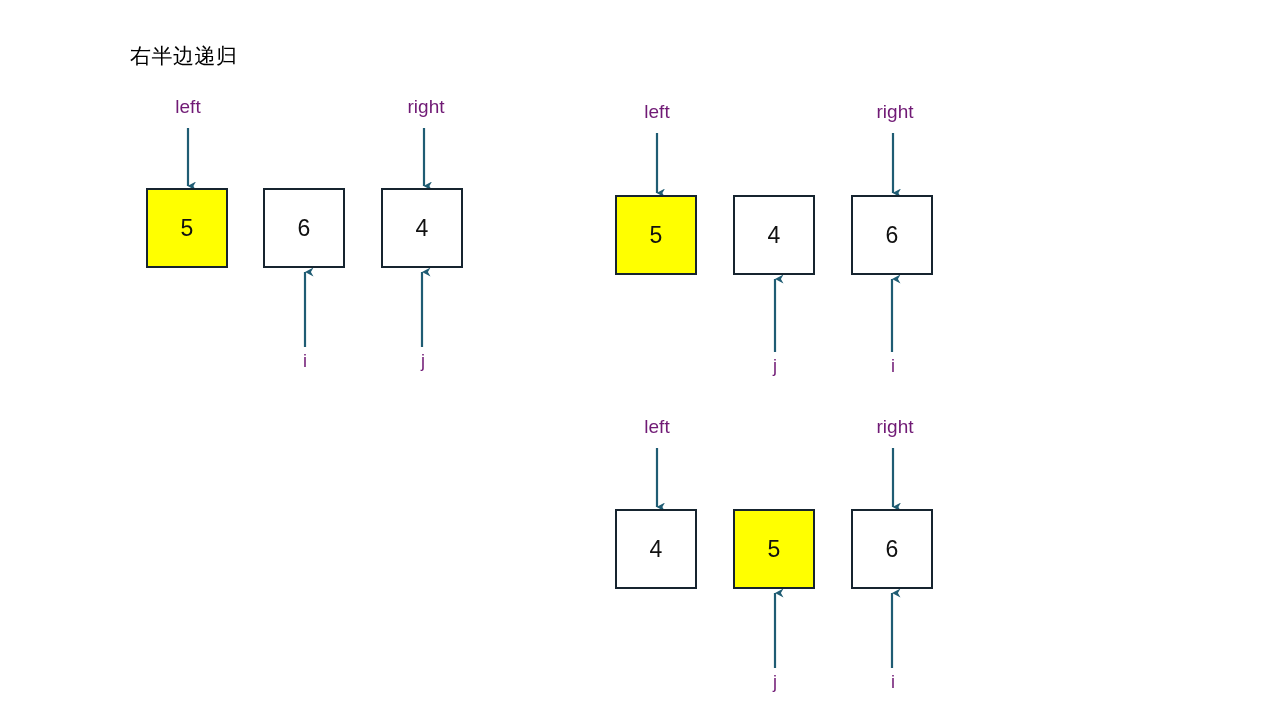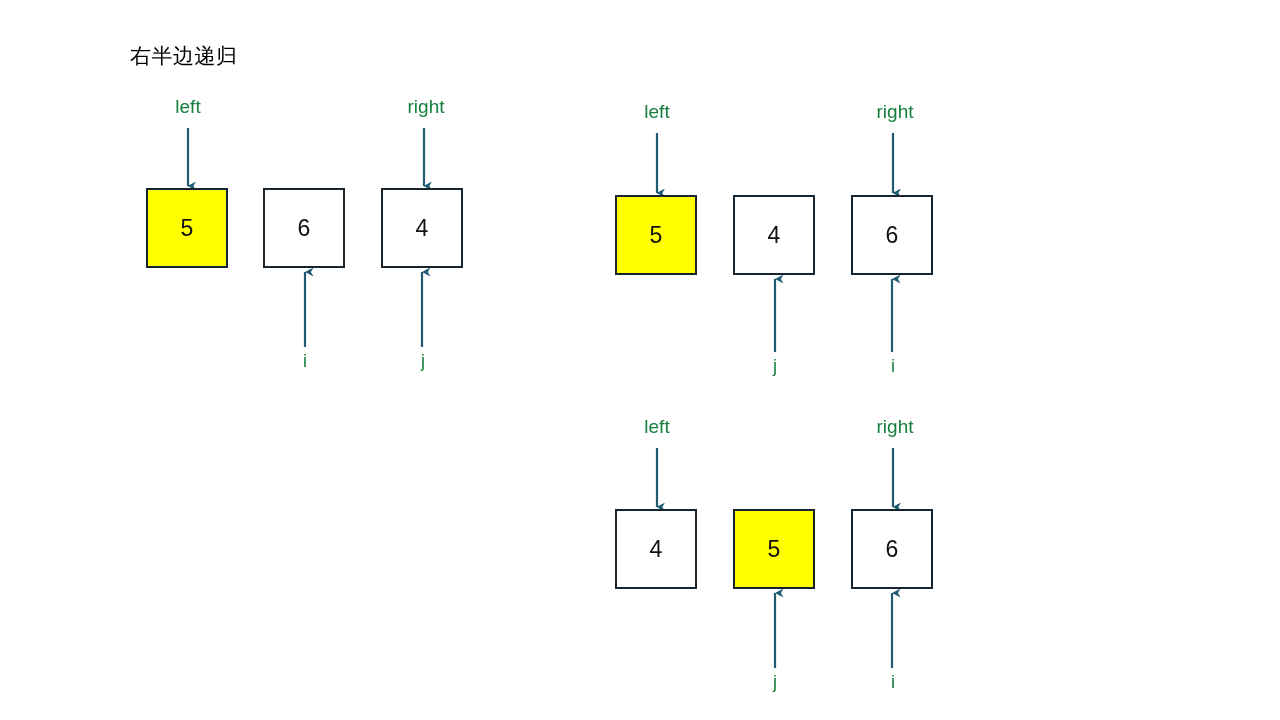--- a/index.html
+++ b/index.html
@@ -49,21 +49,21 @@
     color: #111111;
     font-weight: 300;
   }
   .cell.hl {
     background: #ffff00;
   }
   .lbl {
     position: absolute;
     font-size: 19px;
     line-height: 22px;
-    color: #15803d;
+    color: #701a75;
     white-space: nowrap;
     text-align: left;
     transform: translateX(-50%);
     font-weight: 300;
   }
   .lbl.small {
     font-size: 18px;
   }
   svg.arrows {
     position: absolute;

